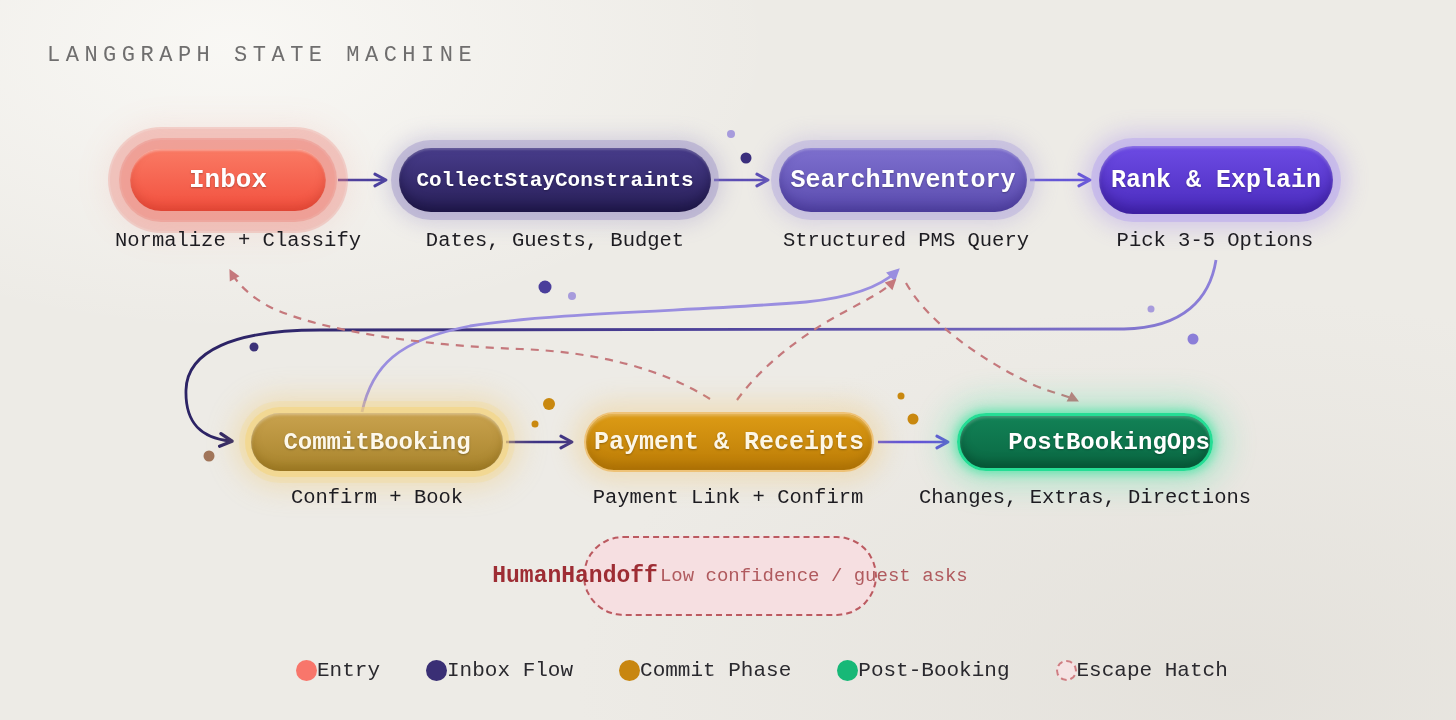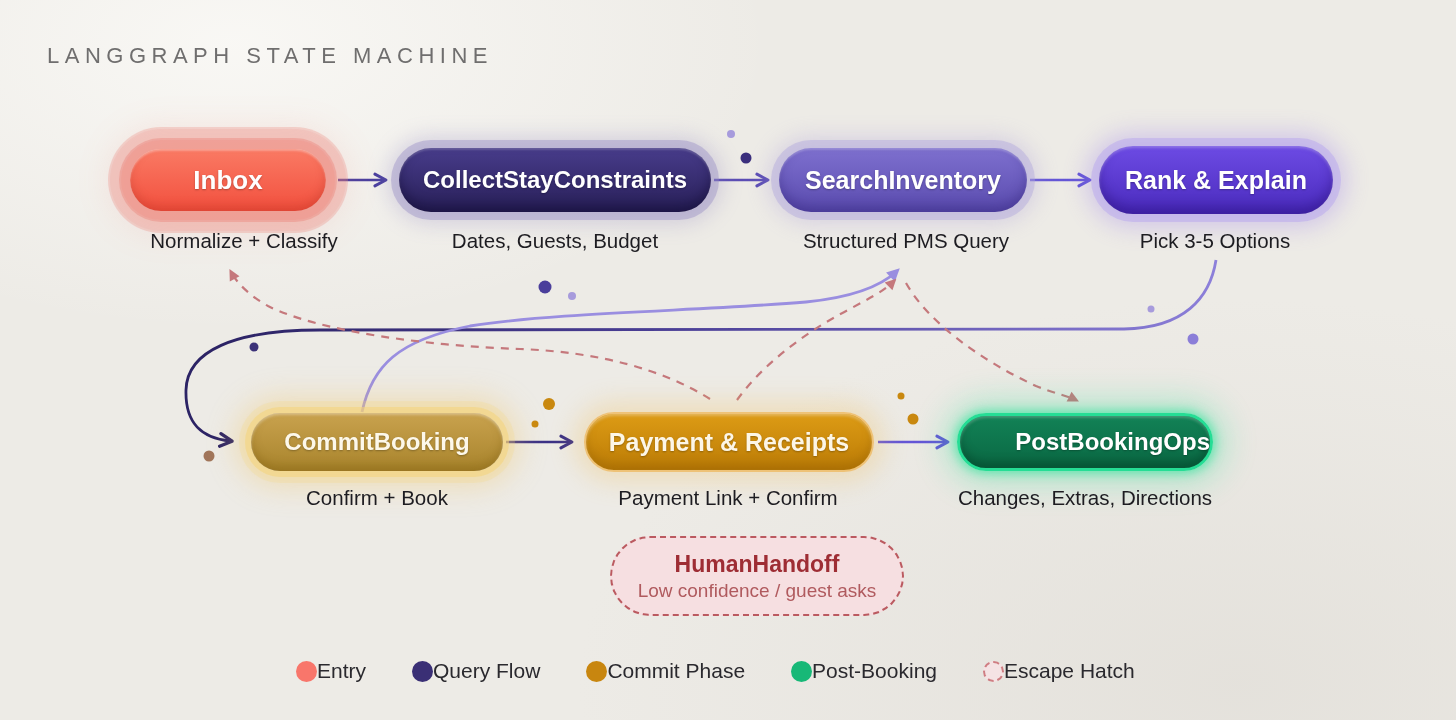--- a/index.html
+++ b/index.html
@@ -2,21 +2,21 @@
 <html><head>
 <meta charset="utf-8">
 <style>
   html,body{margin:0;padding:0;background:#dcdad6;}
   .stage{
     position:relative;width:1456px;height:720px;overflow:hidden;
     background:
       radial-gradient(900px 480px at 16% 6%, rgba(250,249,246,.9), rgba(250,249,246,0) 60%),
       radial-gradient(1200px 700px at 85% 95%, rgba(226,223,217,.8), rgba(226,223,217,0) 55%),
       #edebe6;
-    font-family:Liberation Sans, sans-serif;
+    font-family:Liberation Mono, monospace;
   }
   .title{
     position:absolute;left:47px;top:43px;
     font-size:22px;font-weight:500;letter-spacing:5.5px;color:#6f6e6e;
   }
   svg.wires{position:absolute;left:0;top:0;z-index:1;}
   .node{
     position:absolute;z-index:2;display:flex;align-items:center;justify-content:center;
     color:#fff;font-weight:700;white-space:nowrap;
     text-shadow:0 1px 2px rgba(0,0,0,.28);
@@ -24,21 +24,21 @@
   .node-inbox{
     left:130px;top:149px;width:196px;height:62px;border-radius:31px;font-size:26px;
     background:linear-gradient(180deg,#fa7a64,#f2503e);
     box-shadow:
       inset 0 2px 2px rgba(255,255,255,.3), inset 0 -5px 10px rgba(160,30,20,.25),
       0 0 0 9px rgba(246,120,108,.14), 0 0 0 11px rgba(235,125,115,.38),
       0 0 0 20px rgba(246,120,108,.10), 0 0 0 22px rgba(235,135,125,.30),
       0 0 34px 22px rgba(246,120,108,.13);
   }
   .node-collect{
-    left:399px;top:148px;width:312px;height:64px;border-radius:32px;font-size:24px;
+    left:399px;top:148px;width:312px;height:64px;border-radius:32px;font-size:21px;
     background:linear-gradient(180deg,#483c8b,#281f57);
     box-shadow:
       inset 0 2px 2px rgba(255,255,255,.18), inset 0 -6px 12px rgba(10,5,40,.4),
       0 0 0 8px rgba(148,138,195,.40), 0 0 20px 12px rgba(140,128,190,.28);
   }
   .node-search{
     left:779px;top:148px;width:248px;height:64px;border-radius:32px;font-size:25px;
     background:linear-gradient(180deg,#7e70cf,#5a4bae);
     box-shadow:
       inset 0 2px 2px rgba(255,255,255,.22), inset 0 -6px 12px rgba(40,25,110,.35),
@@ -72,22 +72,22 @@
   .node-postops{
     left:957px;top:413px;width:256px;height:58px;border-radius:29px;font-size:24px;
     background:linear-gradient(180deg,#128256,#0a6843);
     border:3px solid #25dd95;box-sizing:border-box;
     box-shadow:
       inset 0 2px 3px rgba(255,255,255,.22), inset 0 -6px 10px rgba(0,60,35,.45),
       0 0 10px 3px rgba(40,225,152,.55), 0 0 30px 14px rgba(40,225,152,.28);
     justify-content: flex-end;
   }
   .node-handoff{
-    left:610px;top:536px;width:294px;height:80px;border-radius:40px;
-    flex-direction:column;gap:2px;
+    left:583px;top:536px;width:294px;height:80px;border-radius:40px;
+    flex-direction:row;gap:2px;
     background:#f6dfe1;border:2.5px dashed #bb5a60;box-sizing:border-box;
     text-shadow:none;
   }
   .handoff-title{font-size:23px;font-weight:700;color:#9e2d34;}
   .handoff-sub{font-size:19px;font-weight:400;color:#b05a5e;}
   .caption{
     position:absolute;z-index:2;transform:translateX(-50%);
     font-size:20.5px;color:#1d1c21;white-space:nowrap;font-weight:400;
   }
   .cap-r1{top:229px;}
@@ -174,21 +174,21 @@
   <div class="node node-collect">
     <span>CollectStayConstraints</span>
   </div>
   <div class="node node-search">
     <span>SearchInventory</span>
   </div>
   <div class="node node-rank">
     <span>Rank &amp; Explain</span>
   </div>
 
-  <div class="caption cap-r1" style="left:244px">Normalize + Classify</div>
+  <div class="caption cap-r1" style="left:238px">Normalize + Classify</div>
   <div class="caption cap-r1" style="left:555px">Dates, Guests, Budget</div>
   <div class="caption cap-r1" style="left:906px">Structured PMS Query</div>
   <div class="caption cap-r1" style="left:1215px">Pick 3-5 Options</div>
 
   <div class="node node-commit">
     <span>CommitBooking</span>
   </div>
   <div class="node node-payment">
     <span>Payment &amp; Receipts</span>
   </div>
@@ -205,21 +205,21 @@
     <span class="handoff-sub">Low confidence / guest asks</span>
   </div>
 
   <div class="legend">
     <div class="legend-item">
       <span class="swatch sw-entry"></span>
       <span class="legend-label">Entry</span>
     </div>
     <div class="legend-item">
       <span class="swatch sw-core"></span>
-      <span class="legend-label">Query Flow</span>
+      <span class="legend-label">Inbox Flow</span>
     </div>
     <div class="legend-item">
       <span class="swatch sw-commit"></span>
       <span class="legend-label">Commit Phase</span>
     </div>
     <div class="legend-item">
       <span class="swatch sw-post"></span>
       <span class="legend-label">Post-Booking</span>
     </div>
     <div class="legend-item">

